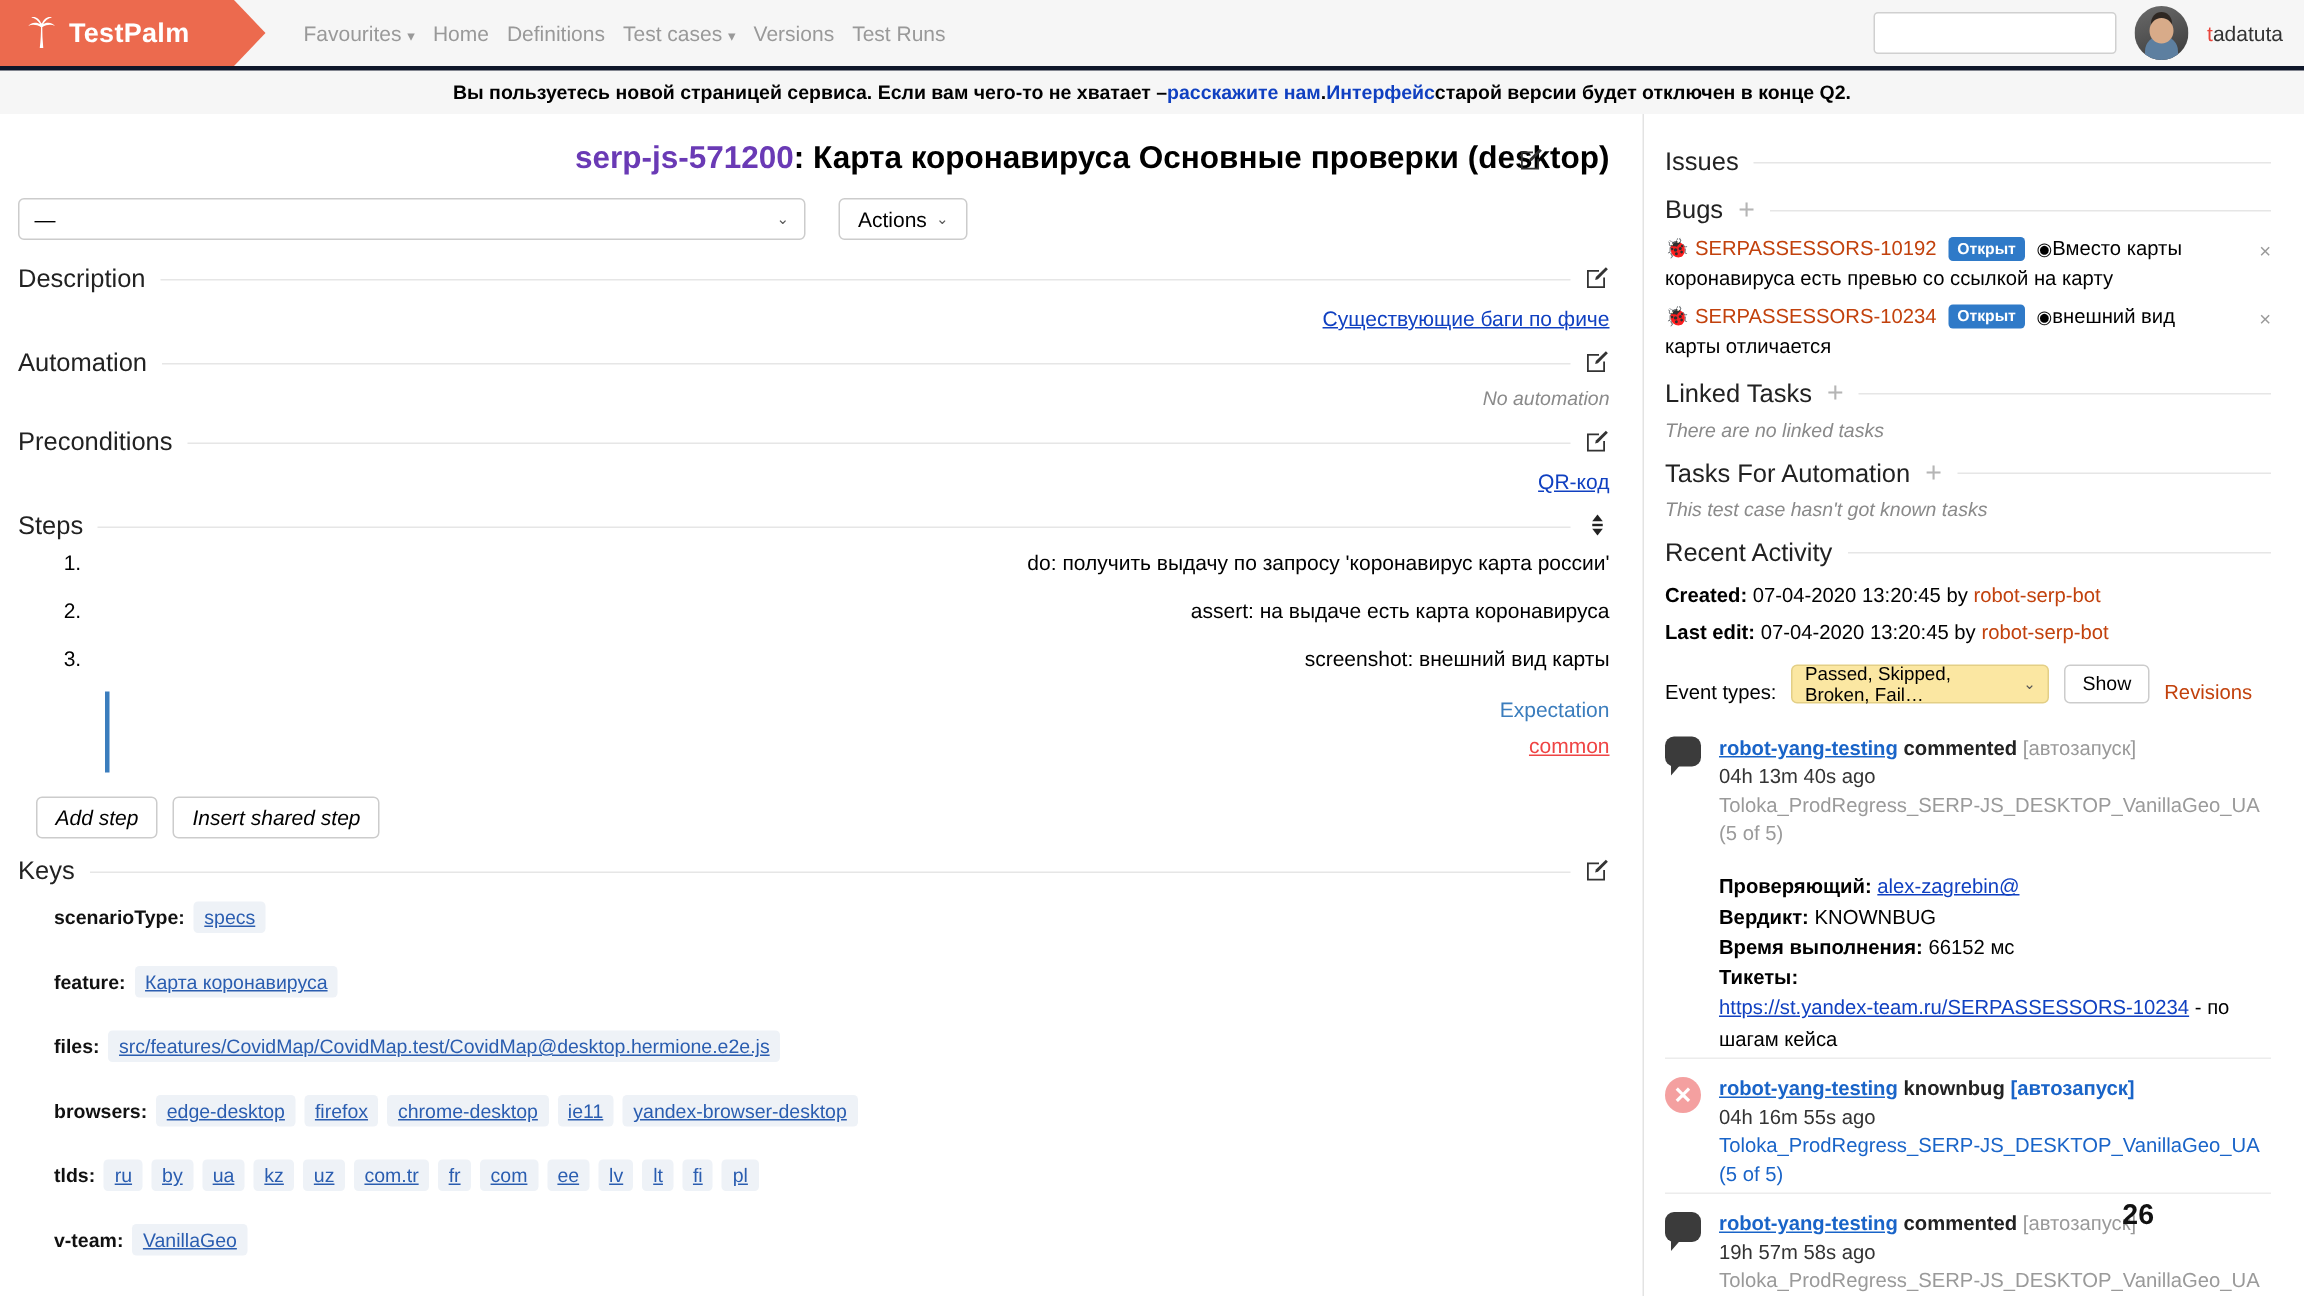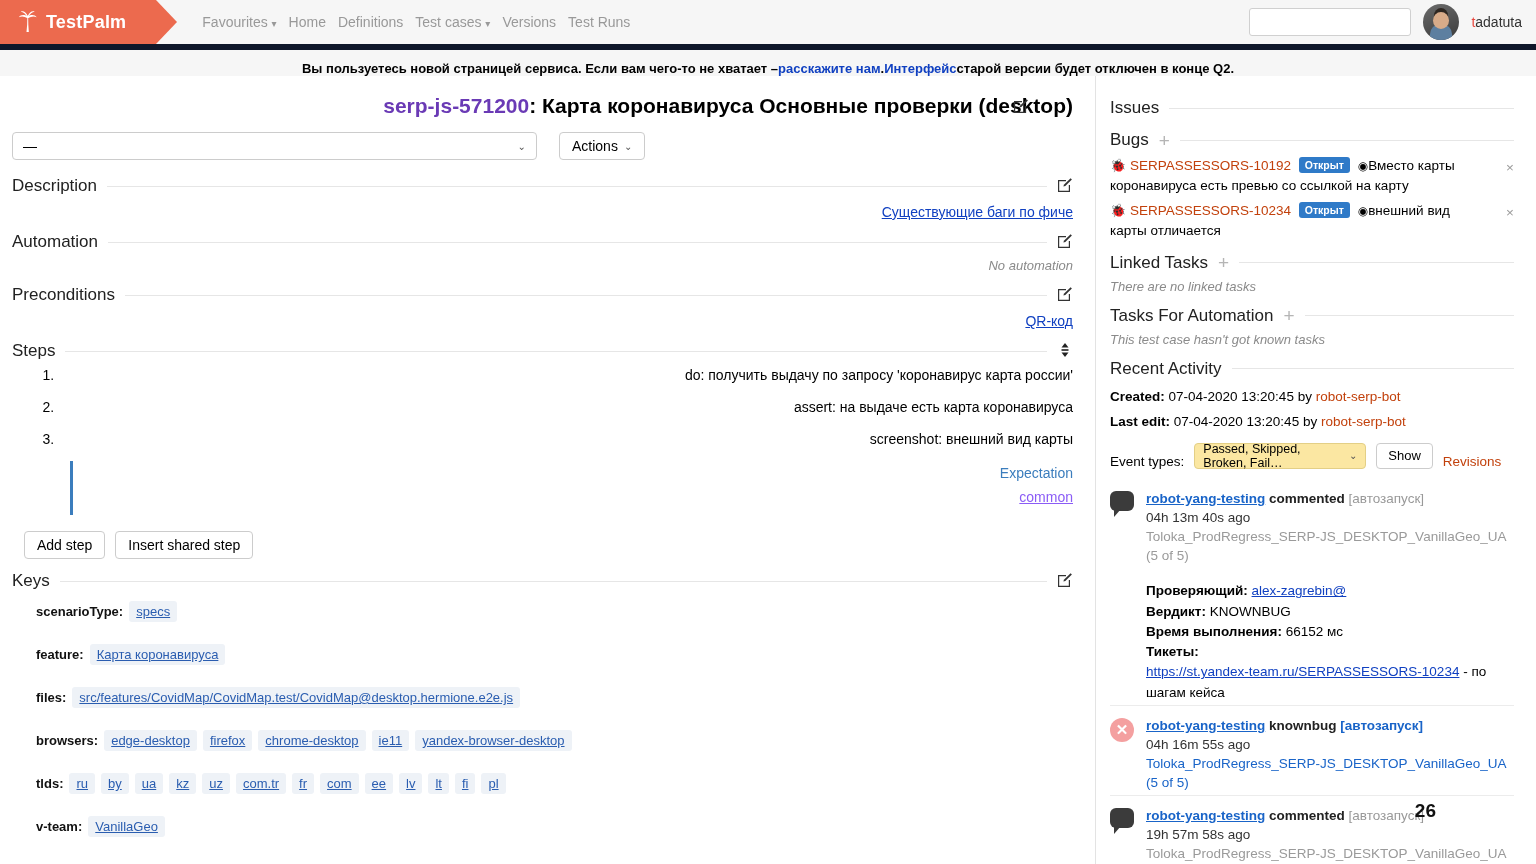--- a/index.html
+++ b/index.html
@@ -45,22 +45,22 @@
   .avatar:after{
     content:""; position:absolute; left:50%; top:22%; transform:translateX(-50%);
     width:16px;height:17px;border-radius:50%; background:#d8ab89;
     box-shadow:0 -5px 0 -1px #2e2722;
   }
   .username{ font-size:14px; color:#333; }
   .username .u-first{ color:#e8453c; }
 
   
   .notice{
-    height:32px; background:#f6f6f6; border-top:6px solid #0f172a;
-    display:flex; align-items:flex-end; justify-content:center;
+    height:32px; background:#f6f6f6; border-top:3px solid #0f172a;
+    display:flex; align-items:center; justify-content:center;
     font-size:13px; font-weight:bold; color:#000;
   }
   .notice a{ color:#1040c1; text-decoration:none; }
 
   
   .page{ display:flex; height:788px; }
   .main{ width:1095px; padding:18px 22px 0 12px; position:relative;text-align:right; }
   .side{ width:441px; border-left:1px solid #e3e3e3; padding:10px 22px 0 14px; position:relative; }
 
   
@@ -93,22 +93,22 @@
   .desc-link{ display:block; margin:8px 0 2px; font-size:14px; }
   .precond{ margin:8px 0 2px 38px; font-size:14px; }
 
   
   ol.steps{ margin:6px 0 0 0; padding-left:46px; }
   ol.steps li{ margin:0 0 16px 0; font-size:14px; position:relative; }
   .expect{
     border-left:3px solid #3b7dbd; margin:14px 0 0 12px; padding:2px 0 2px 12px;
   }
   .expect div{ color:#3b7dbd; margin:2px 0 8px; font-size:14px; }
-  .expect div.u{ color:#8b5cf6; text-decoration:underline; }
-  .stepbtns{ display:flex; gap:10px; margin:2px 0 4px 12px; }
+  .expect div.u{ color:#ef4444; text-decoration:underline; }
+  .stepbtns{ display:flex; gap:10px; margin:2px 0 4px 12px;font-style:italic; }
 
   
   .keys{ margin-top:10px; }
   .krow{ display:flex; align-items:center; flex-wrap:wrap; gap:6px; margin:0 0 22px 24px; font-size:13px;}
   .kname{ font-weight:bold; color:#111; }
   .tag{
     background:#eef2f7; border-radius:3px; padding:3px 7px;
     color:#2a5db0; text-decoration:underline; font-size:13px; cursor:pointer;
   }
 

